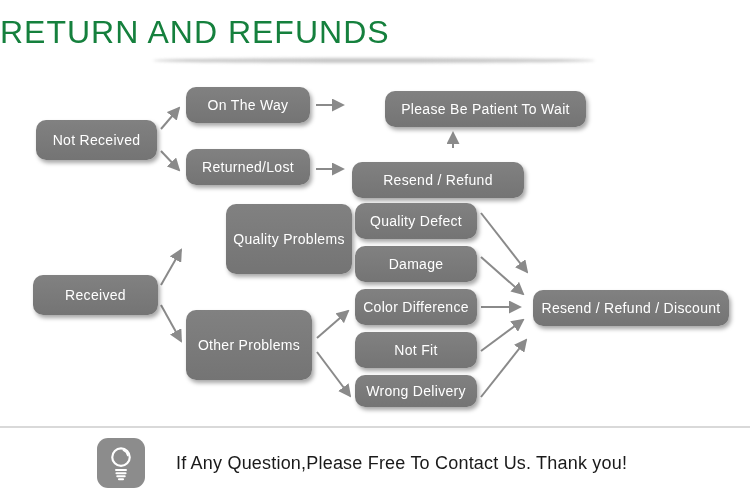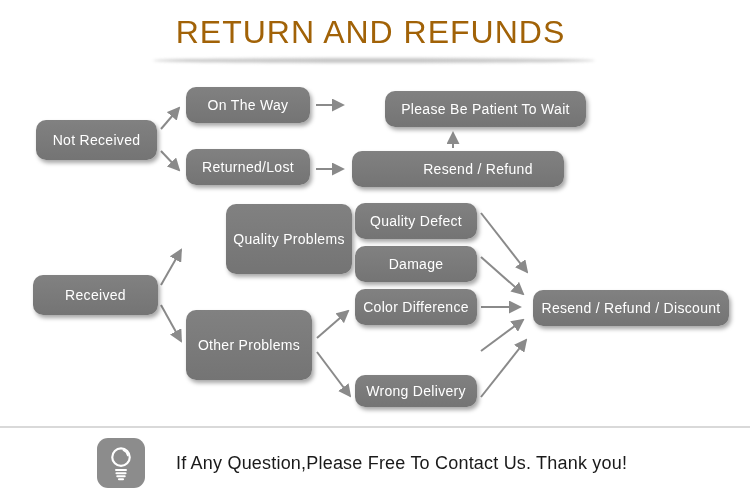--- a/index.html
+++ b/index.html
@@ -2,37 +2,37 @@
 <html><head>
 <meta charset="utf-8">
 <style>
   html,body{margin:0;padding:0;background:#fff;}
   .page{
     position:relative;width:750px;height:500px;background:#ffffff;overflow:hidden;
     font-family:"Liberation Sans", sans-serif;
   }
   .title{
     position:absolute;top:14px;left:0;width:741px;margin:0;
-    text-align:center;font-size:32px;font-weight:400;letter-spacing:1px;color:#a16207;
+    text-align:left;font-size:32px;font-weight:400;letter-spacing:1px;color:#15803d;
   }
   .title-underline{
     position:absolute;left:153px;top:58px;width:442px;height:5px;
     border-radius:50%;background:#c6c6c6;filter:blur(1.5px);
   }
   .node{
     position:absolute;display:flex;align-items:center;justify-content:center;
     background:linear-gradient(180deg,#818181,#747474);
     color:#fff;font-size:14px;letter-spacing:.3px;text-align:center;
     border-radius:10px;box-shadow:2px 3px 4px rgba(0,0,0,.35);
   }
   .n-not-received   {left:36px;  top:120px; width:121px; height:40px;}
   .n-on-the-way     {left:186px; top:87px;  width:124px; height:36px;}
   .n-returned-lost  {left:186px; top:149px; width:124px; height:36px;}
   .n-please-wait    {left:352px; top:91px;  width:201px; height:36px;margin-left:33px;}
-  .n-resend-refund  {left:352px; top:151px; width:172px; height:36px;padding-left:40px;}
+  .n-resend-refund  {left:352px; top:162px; width:172px; height:36px;}
   .n-received       {left:33px;  top:275px; width:125px; height:40px;}
   .n-quality-problems{left:186px;top:204px; width:126px; height:70px;margin-left:40px;}
   .n-other-problems {left:186px; top:310px; width:126px; height:70px;}
   .n-quality-defect {left:355px; top:203px; width:122px; height:36px;}
   .n-damage         {left:355px; top:246px; width:122px; height:36px;}
   .n-color-difference{left:355px;top:289px; width:122px; height:36px;}
   .n-not-fit        {left:355px; top:332px; width:122px; height:36px;}
   .n-wrong-delivery {left:355px; top:375px; width:122px; height:32px;}
   .n-discount       {left:533px; top:290px; width:196px; height:36px;}
   .arrows{position:absolute;left:0;top:0;width:750px;height:500px;pointer-events:none;}
@@ -84,20 +84,21 @@
   <div class="node n-returned-lost">Returned/Lost</div>
   <div class="node n-on-the-way">On The Way</div>
   <div class="node n-please-wait">Please Be Patient To Wait</div>
   <div class="node n-resend-refund">Resend / Refund</div>
   <div class="node n-received">Received</div>
   <div class="node n-quality-problems">Quality Problems</div>
   <div class="node n-other-problems">Other Problems</div>
   <div class="node n-damage">Damage</div>
   <div class="node n-quality-defect">Quality Defect</div>
   <div class="node n-color-difference">Color Difference</div>
+  <div class="node n-not-fit">Not Fit</div>
   <div class="node n-wrong-delivery">Wrong Delivery</div>
   <div class="node n-discount">Resend / Refund / Discount</div>
 
   <div class="divider"></div>
 
   <div class="bulb-box">
     <svg width="40" height="44" viewBox="0 0 48 50" xmlns="http://www.w3.org/2000/svg">
       <g stroke="#ffffff" fill="none" stroke-linecap="round">
         <circle cx="24" cy="18" r="10.5" stroke-width="2.6"></circle>
         <path d="M27 9.8 A 8.5 8.5 0 0 1 32.2 16" stroke-width="2"></path>

